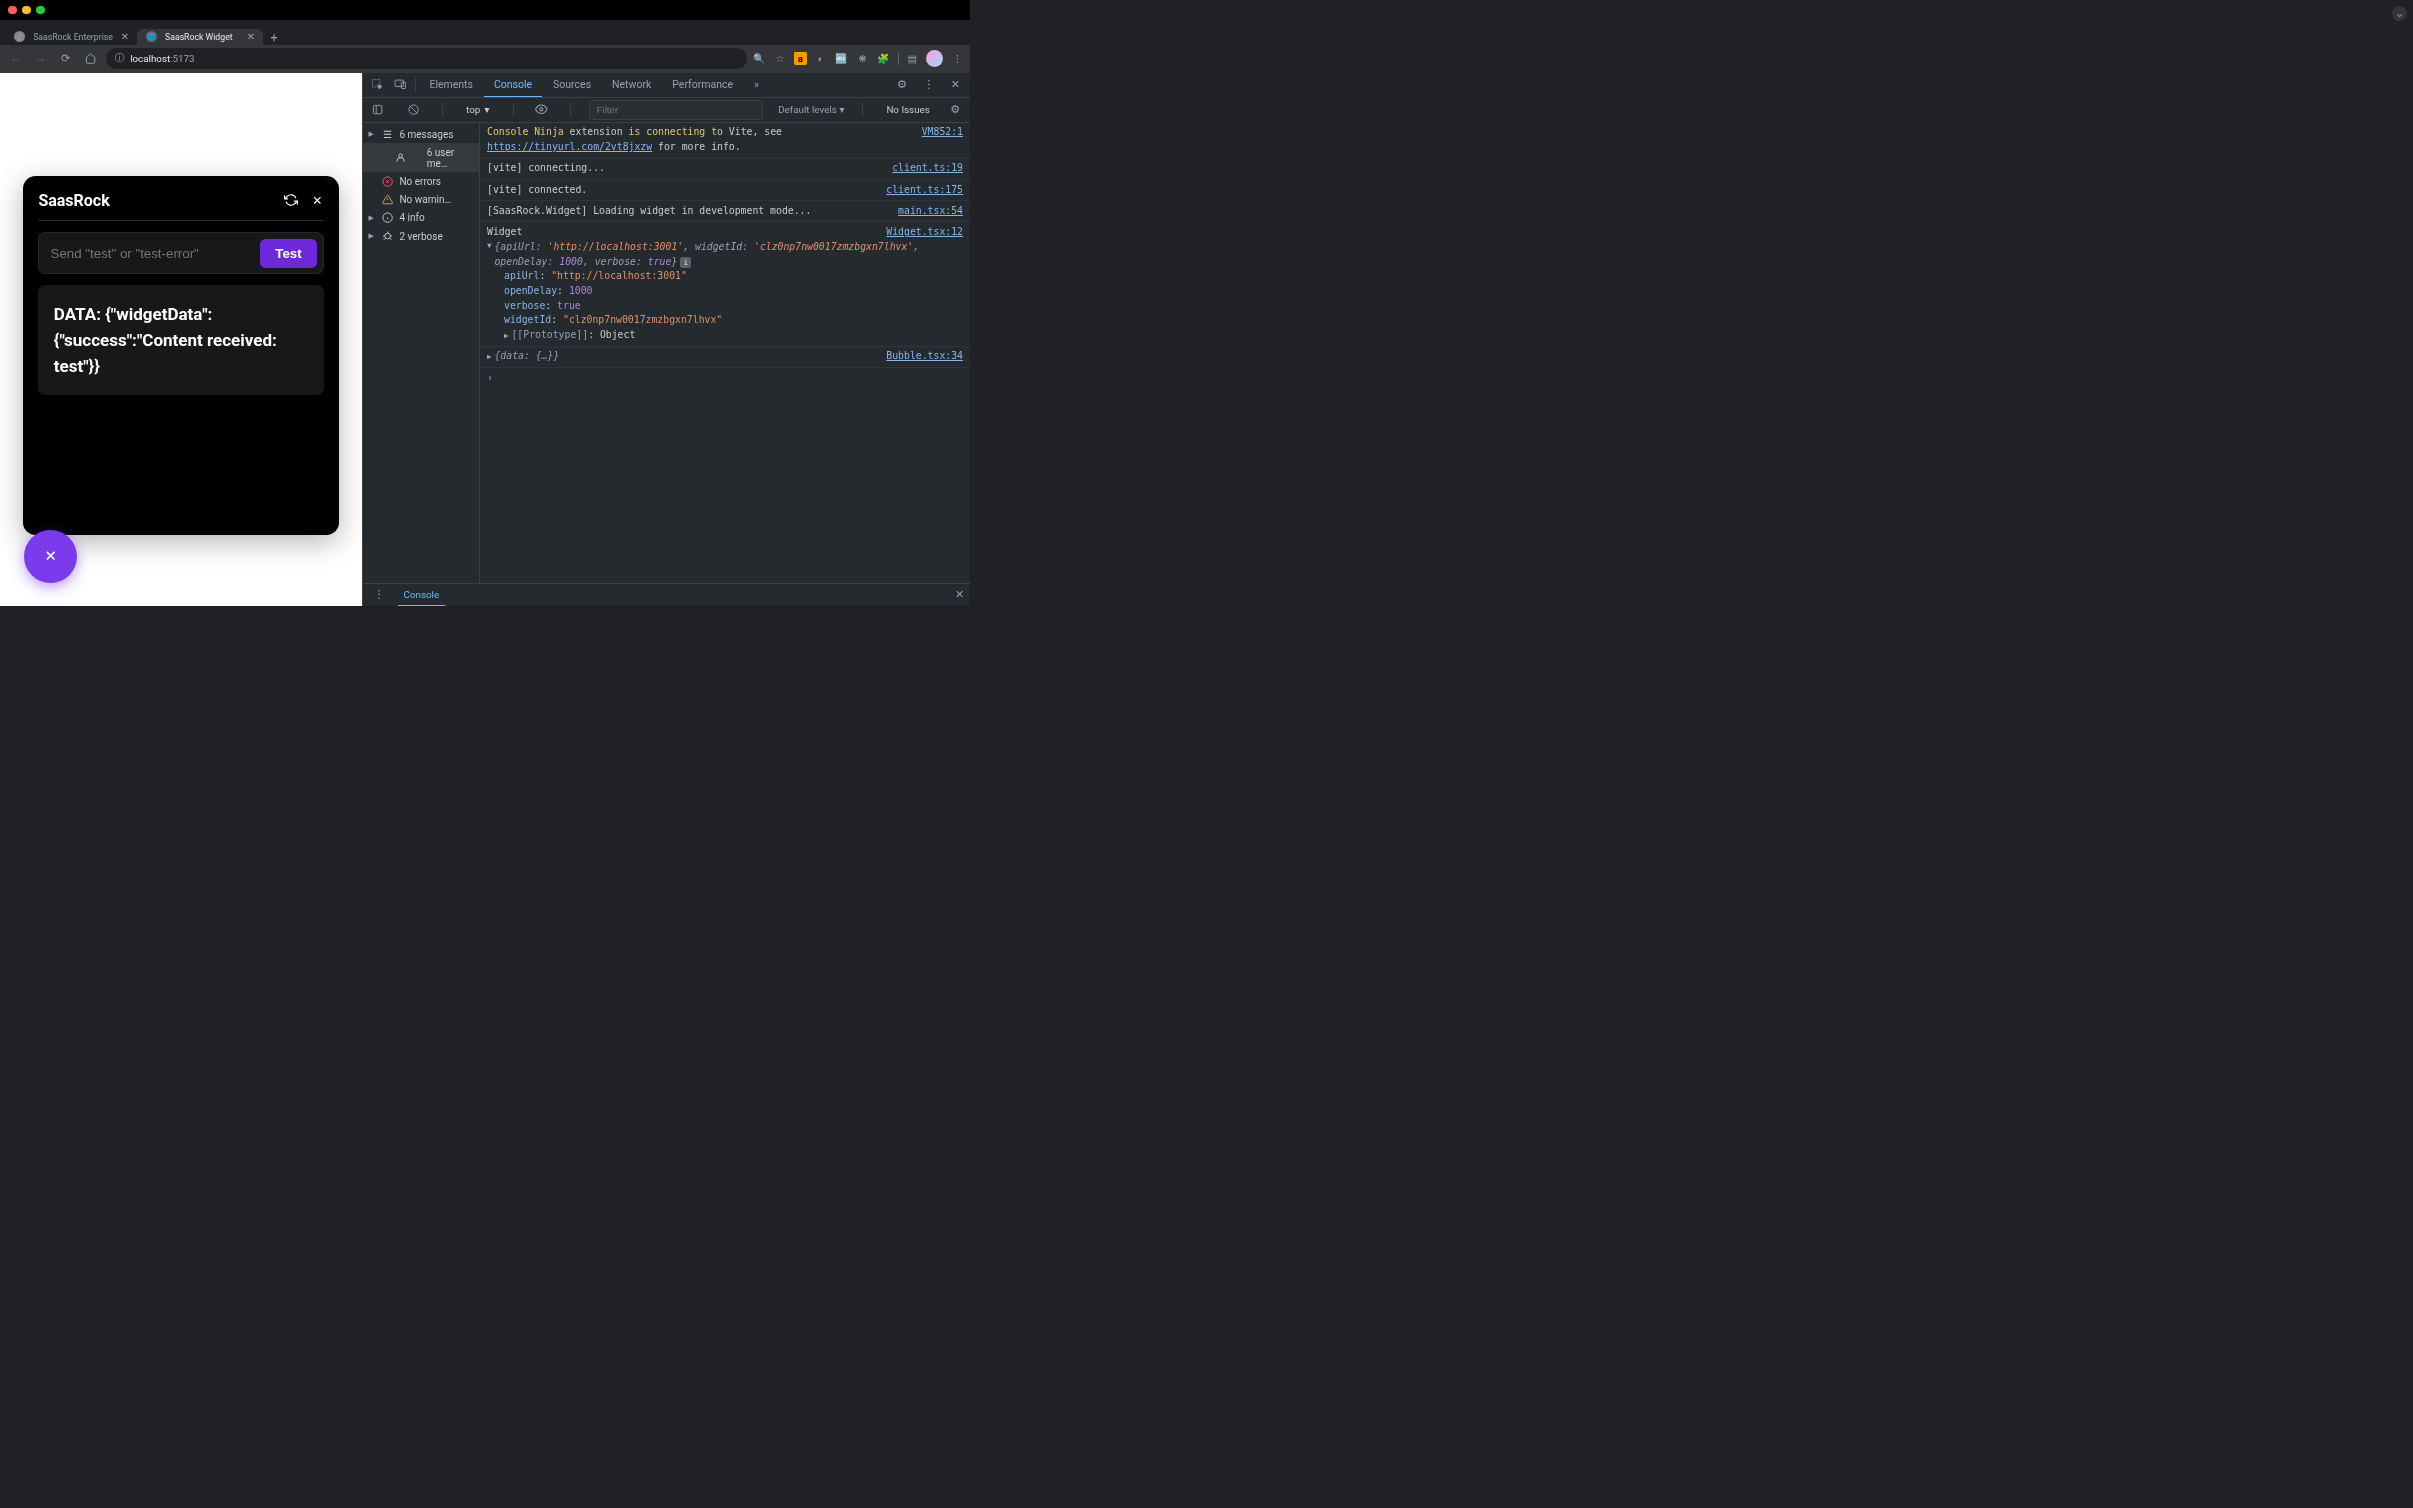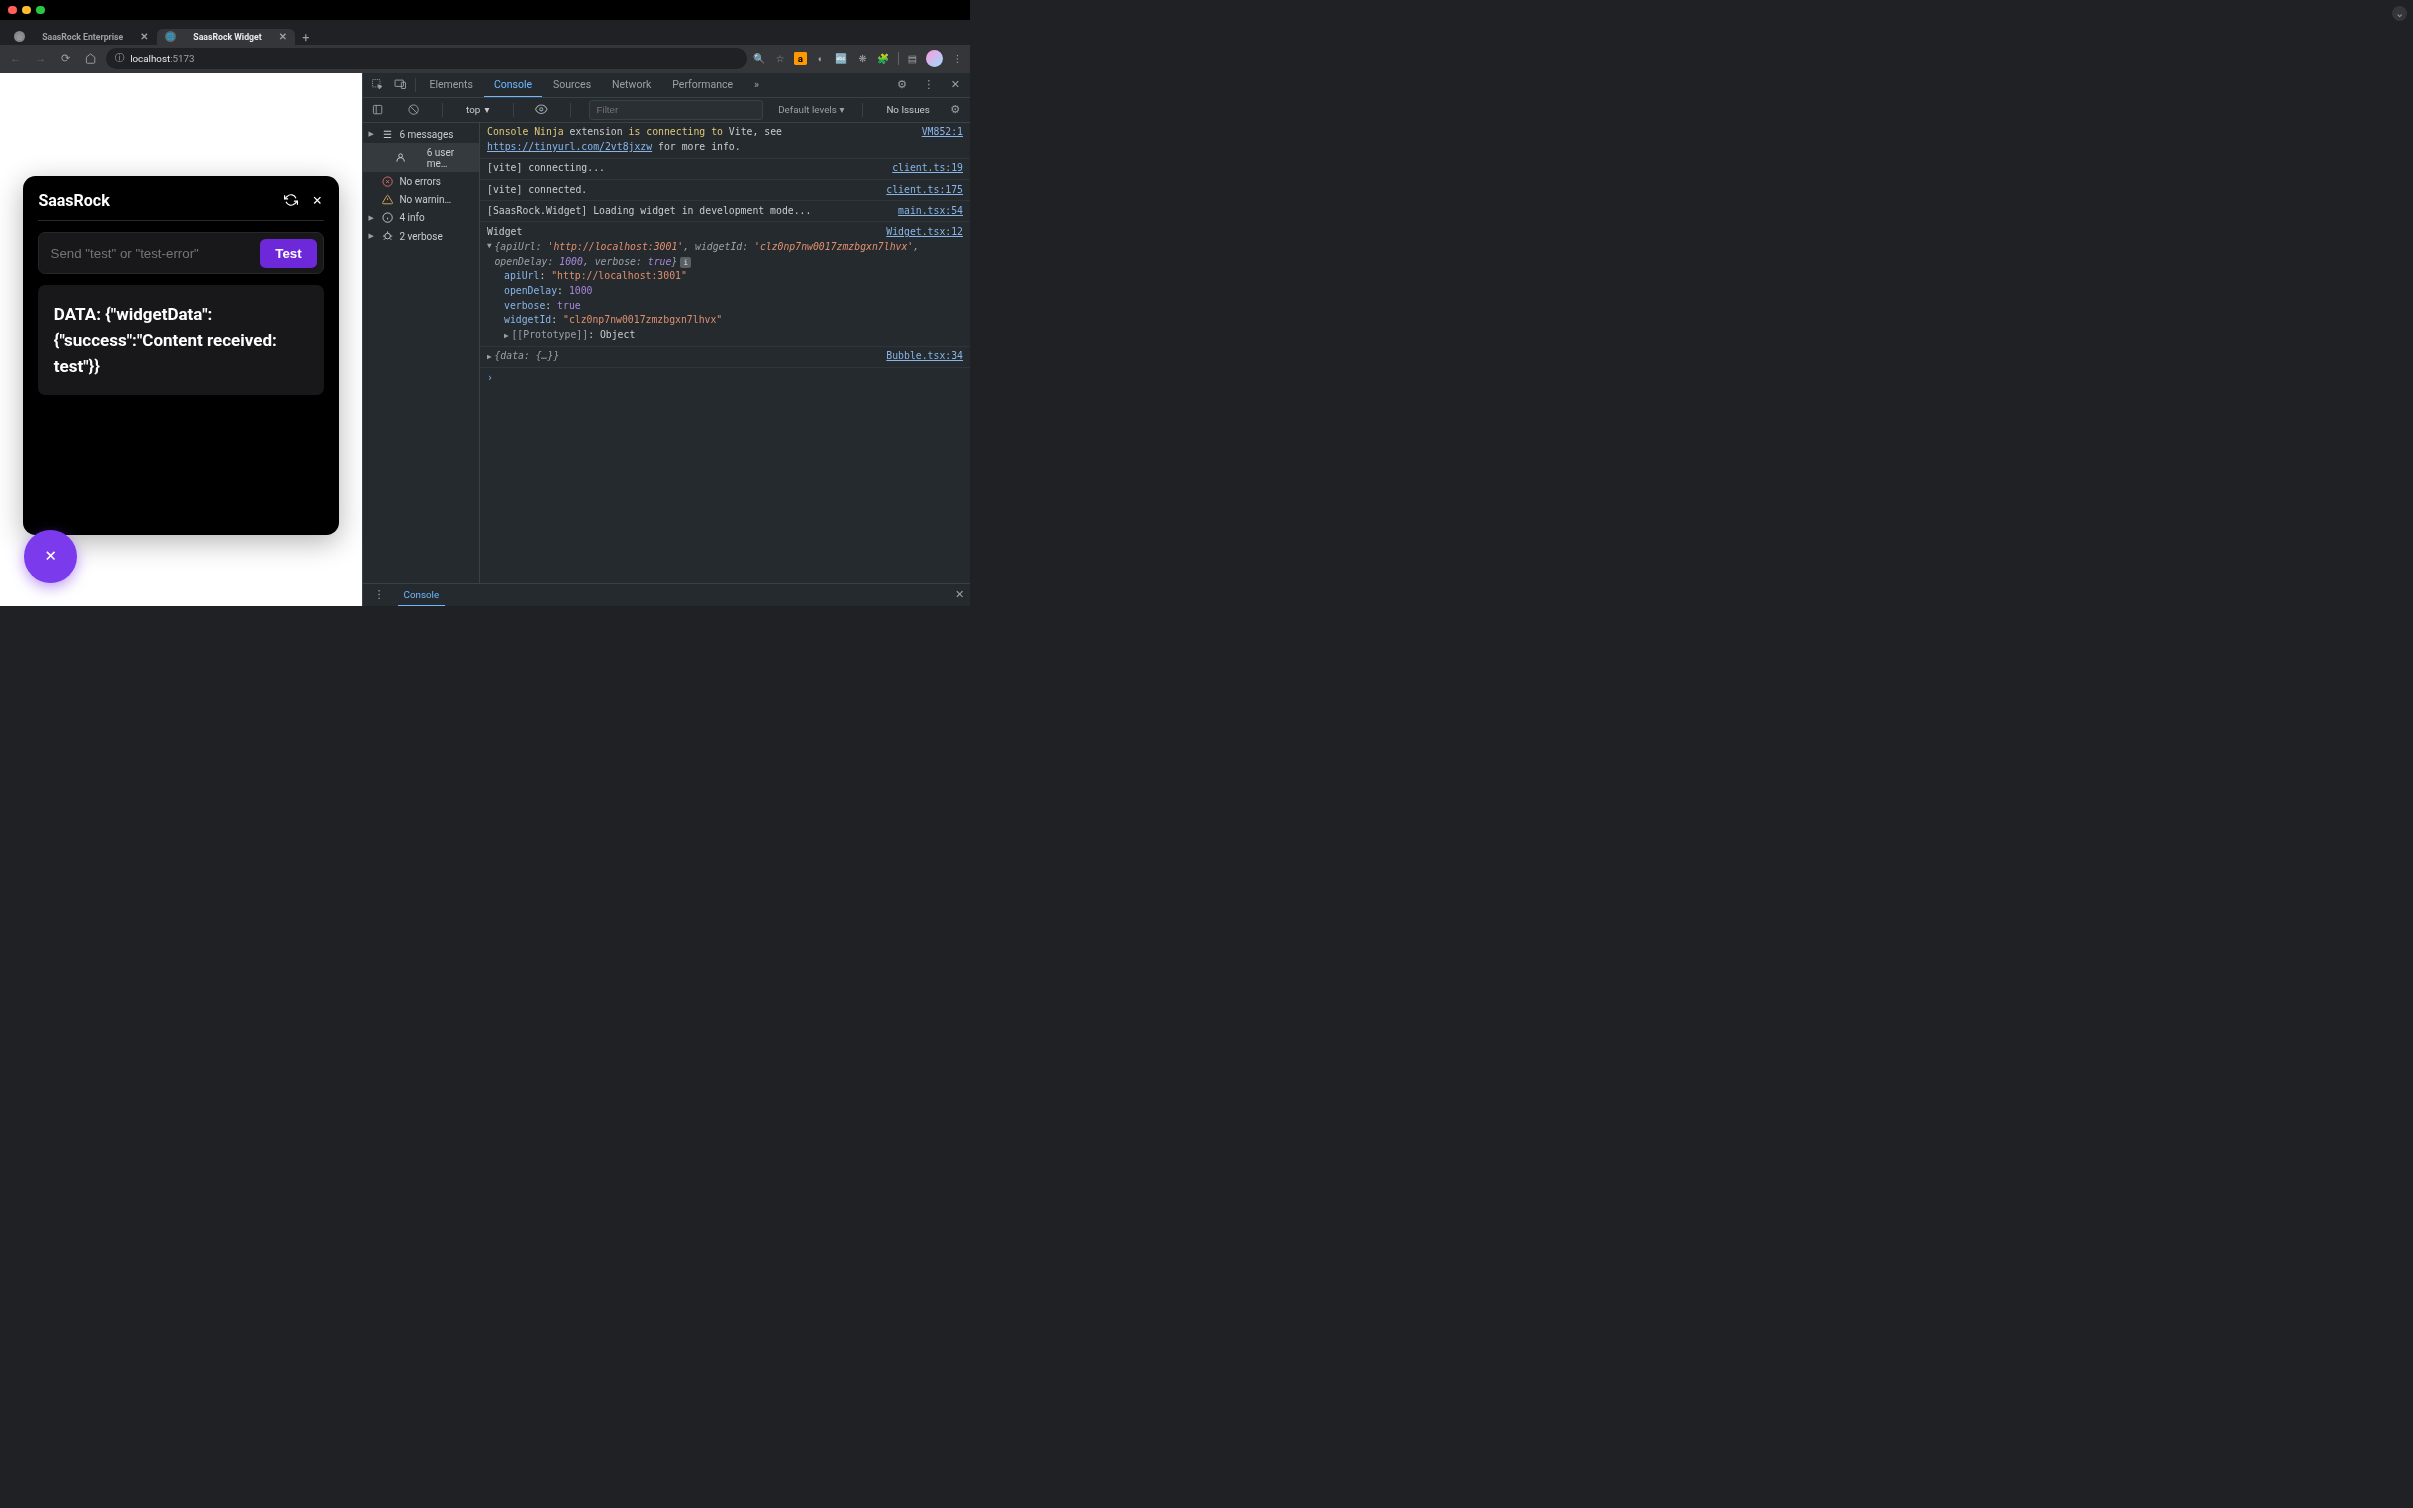--- a/index.html
+++ b/index.html
@@ -27,27 +27,26 @@
   background: #202124;
   display: flex;
   align-items: flex-end;
   padding: 0 5.6px;
 }
 .tab {
   display: flex;
   align-items: center;
   height: 16px;
   padding: 0 8.4px;
-  gap: 17px;
+  gap: 8px;
   color: #9aa0a6;
   font-size: 8.7px;
   border-radius: 5.6px 5.6px 0 0;
   min-width: 126px;
   cursor: pointer;
-  font-weight: bold;
 }
 .tab.active { background: #35363a; color: #e8eaed; }
 .tab-favicon { width: 11.2px; height: 11.2px; border-radius: 50%; background: #888; display: flex; align-items: center; justify-content: center; font-size: 7px; }
 .tab-close { margin-left: auto; color: #9aa0a6; font-size: 9.8px; }
 .new-tab { color: #9aa0a6; padding: 0 7px; font-size: 12.6px; cursor: pointer; }
 .toolbar {
   height: 28px;
   background: #35363a;
   display: flex;
   align-items: center;

